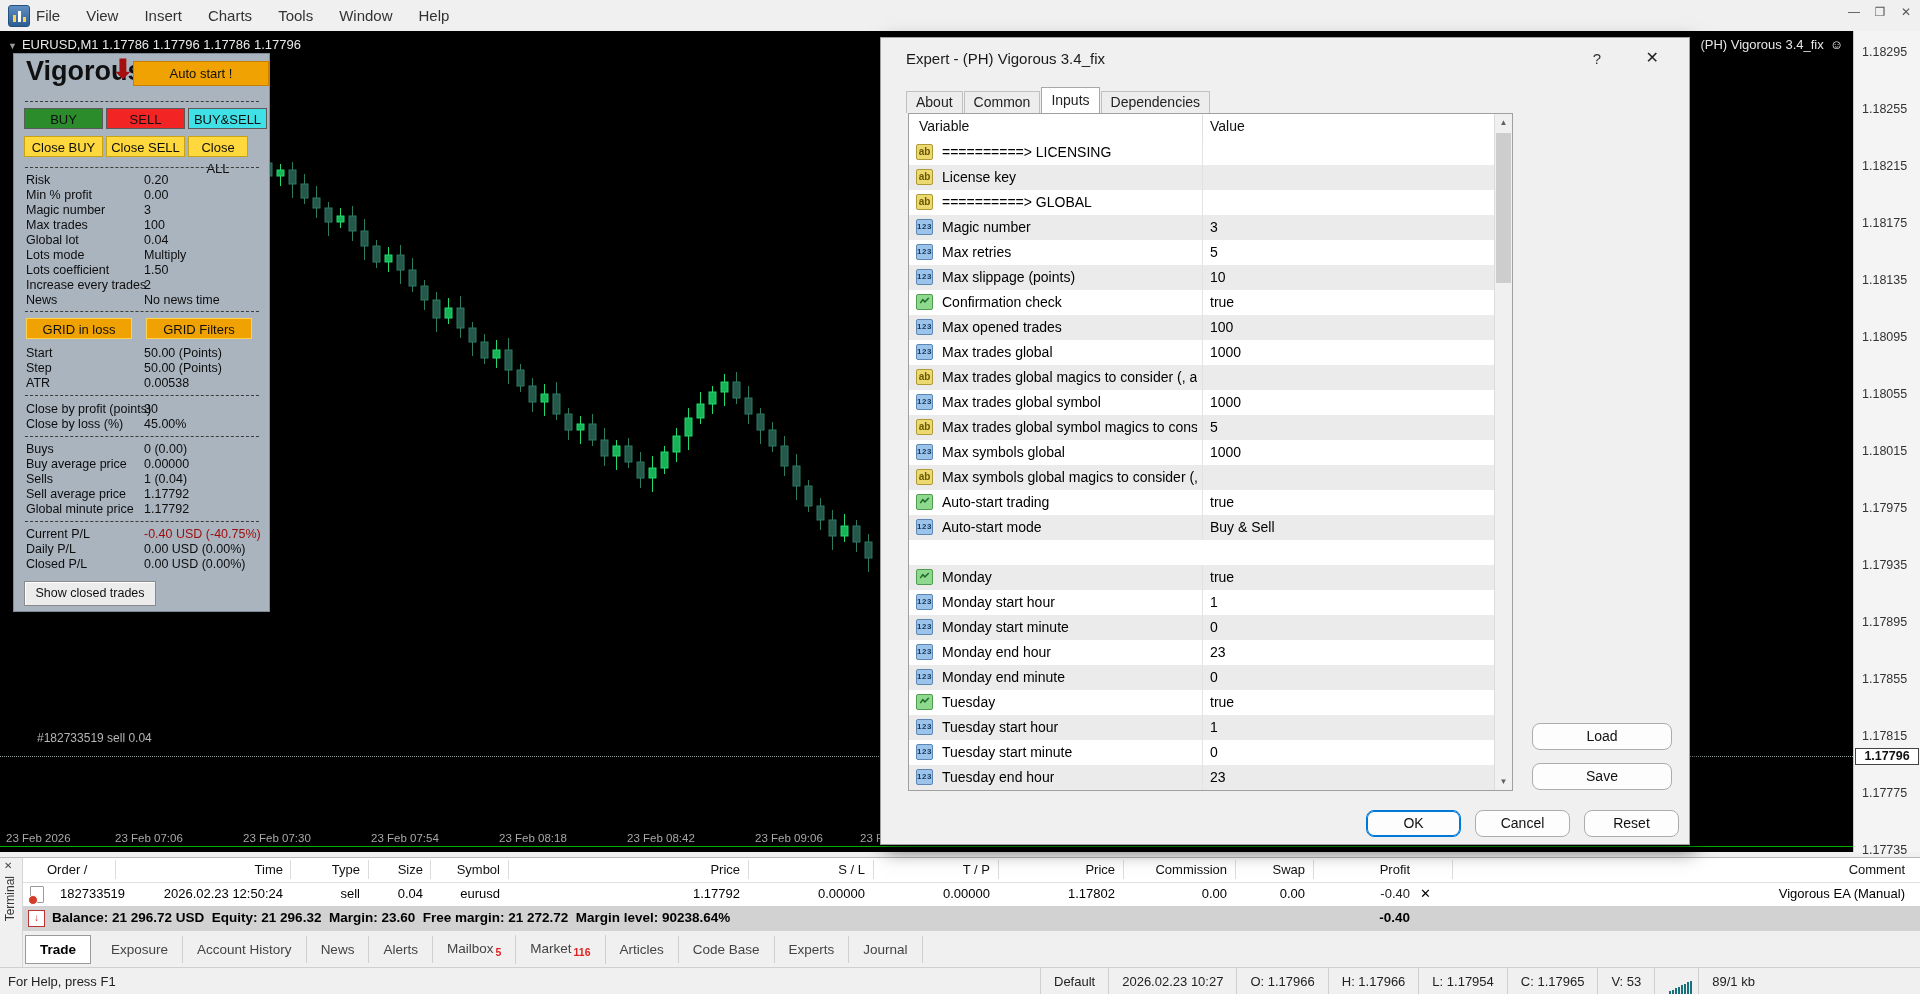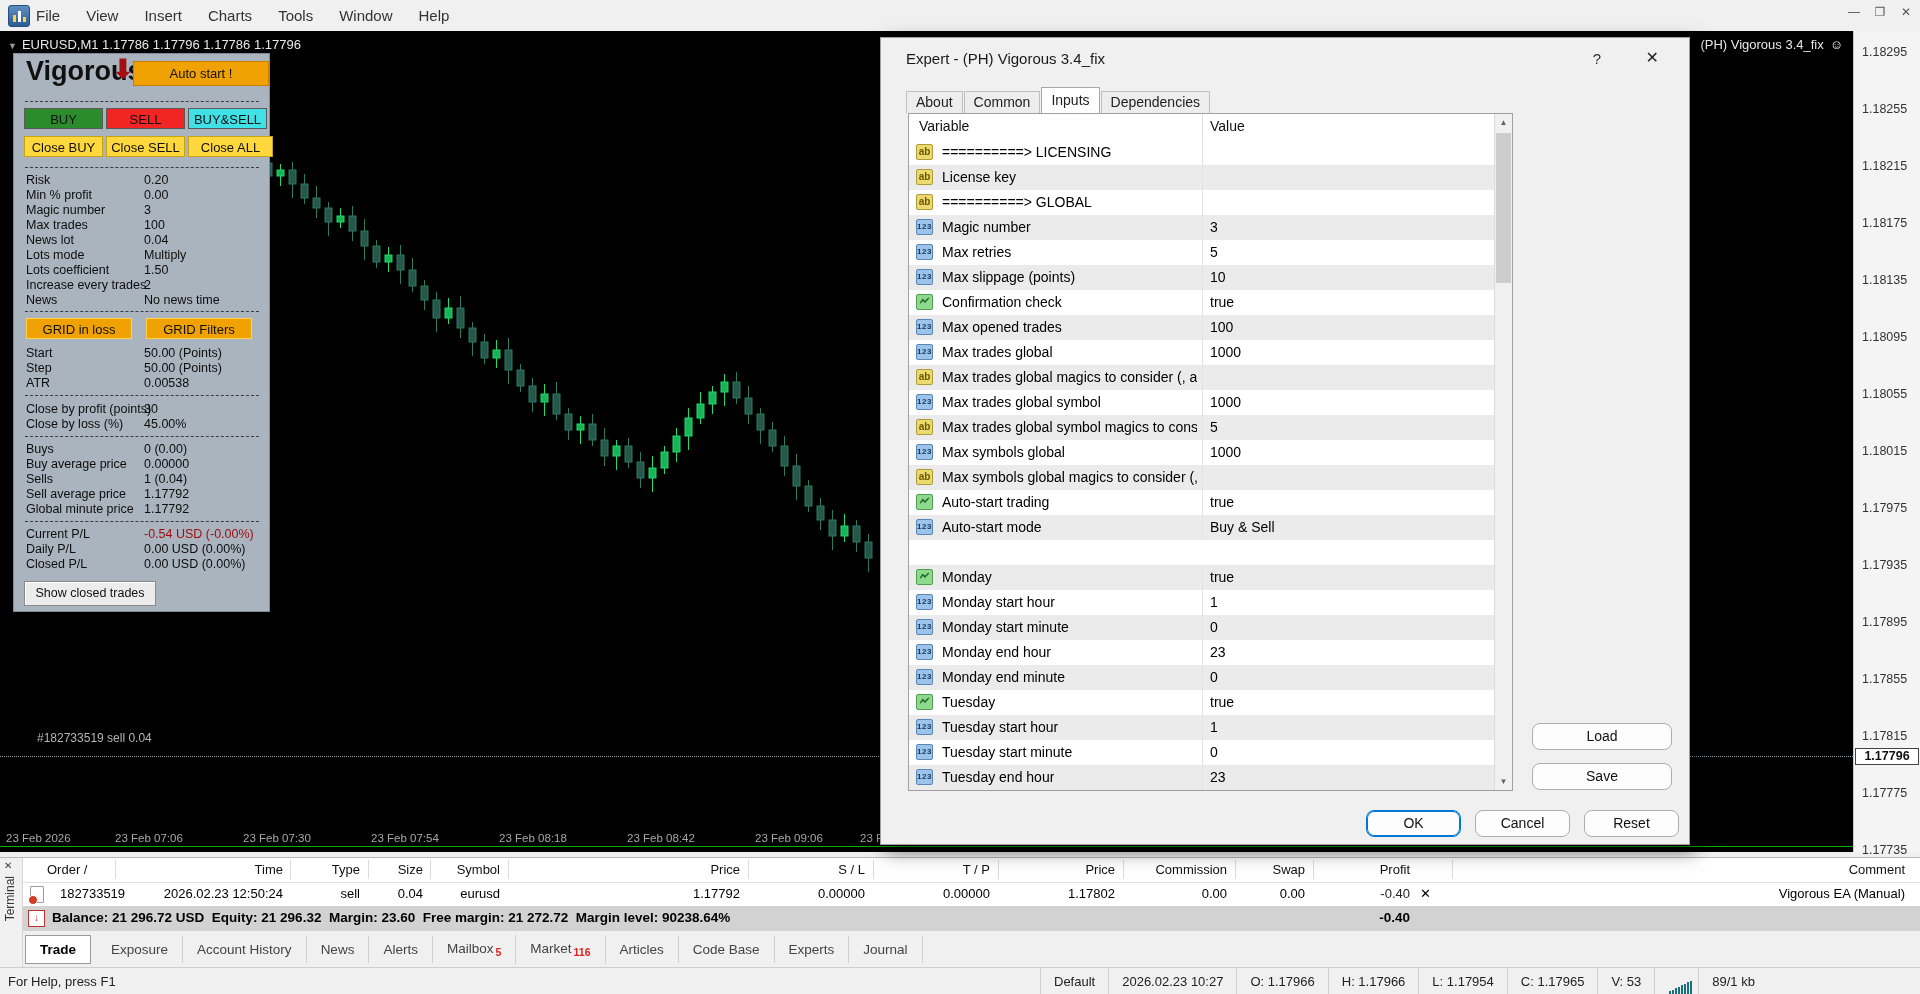--- a/index.html
+++ b/index.html
@@ -36,21 +36,21 @@
   #ea-panel{position:absolute;left:13px;top:53px;width:257px;height:559px;background:#aab4bf;border:1px solid #7e8c99;box-sizing:border-box;}
   #ea-heading{position:absolute;left:12px;top:2px;font-size:27px;font-weight:bold;color:#101010;white-space:nowrap;}
   #ea-arrow{position:absolute;left:98px;top:0px;font-size:26px;color:#a50f0f;font-weight:bold;}
   #ea-autostart{position:absolute;left:119px;top:7px;width:134px;height:23px;background:#f0a202;border:1px solid #c87f00;
                 text-align:center;line-height:23px;font-size:13px;color:#101010;}
   .ea-sep{position:absolute;left:11px;width:234px;border-top:1px dashed #3c3c3c;}
   .ea-btnrow{position:absolute;left:0;width:257px;height:22px;}
   .ea-btn{position:absolute;top:0;height:21px;line-height:21px;text-align:center;font-size:13px;color:#101010;border:1px solid #5a5a5a;box-sizing:border-box;}
   .tbtn0{left:10px;width:79px;background:#2a8c2a;} .tbtn1{left:92px;width:79px;background:#f32424;} .tbtn2{left:174px;width:79px;background:#3fe0e6;}
   .cbtn{background:#ffd83d;border:1px solid #c7a416;}
-  .cbtn0{left:10px;width:79px;} .cbtn1{left:92px;width:79px;} .cbtn2{left:174px;width:85px;}
+  .cbtn0{left:10px;width:79px;} .cbtn1{left:92px;width:79px;} .cbtn2{left:174px;width:60px;}
   .gbtn{background:#f0a202;border:1px solid #ffd34d;color:#101010;}
   .gbtn0{left:12px;width:106px;} .gbtn1{left:132px;width:106px;}
   .ea-group{position:absolute;left:12px;width:238px;}
   .ea-row{position:relative;height:15px;font-size:12.5px;color:#0d0d0d;white-space:nowrap;}
   .ea-label{position:absolute;left:0;}
   .ea-value{position:absolute;left:118px;}
   #ea-show-closed{position:absolute;left:10px;top:527px;width:130px;height:23px;background:#ececec;border:1px solid #8a8a8a;
                   box-shadow:inset 1px 1px 0 #fff;font-size:12.5px;text-align:center;line-height:23px;color:#101010;}
   
   #dialog{position:absolute;left:880px;top:37px;width:810px;height:808px;background:#f0f0f0;border:1px solid #9f9f9f;
@@ -315,21 +315,21 @@
         </div>
         <div class="ea-row">
           <span class="ea-label">Magic number</span>
           <span class="ea-value">3</span>
         </div>
         <div class="ea-row">
           <span class="ea-label">Max trades</span>
           <span class="ea-value">100</span>
         </div>
         <div class="ea-row">
-          <span class="ea-label">News lot</span>
+          <span class="ea-label">Global lot</span>
           <span class="ea-value">0.04</span>
         </div>
         <div class="ea-row">
           <span class="ea-label">Lots mode</span>
           <span class="ea-value">Multiply</span>
         </div>
         <div class="ea-row">
           <span class="ea-label">Lots coefficient</span>
           <span class="ea-value">1.50</span>
         </div>
@@ -392,21 +392,21 @@
         </div>
         <div class="ea-row">
           <span class="ea-label">Global minute price</span>
           <span class="ea-value">1.17792</span>
         </div>
       </div>
     <div class="ea-sep" style="top:467px"></div>
     <div class="ea-group" style="top:473px" id="ea-pl-stats">
         <div class="ea-row">
           <span class="ea-label">Current P/L</span>
-          <span class="ea-value" style="color: rgb(158, 11, 11);">-0.54 USD (-0.00%)</span>
+          <span class="ea-value" style="color: rgb(158, 11, 11);">-0.40 USD (-40.75%)</span>
         </div>
         <div class="ea-row">
           <span class="ea-label">Daily P/L</span>
           <span class="ea-value">0.00 USD (0.00%)</span>
         </div>
         <div class="ea-row">
           <span class="ea-label">Closed P/L</span>
           <span class="ea-value">0.00 USD (0.00%)</span>
         </div>
       </div>

